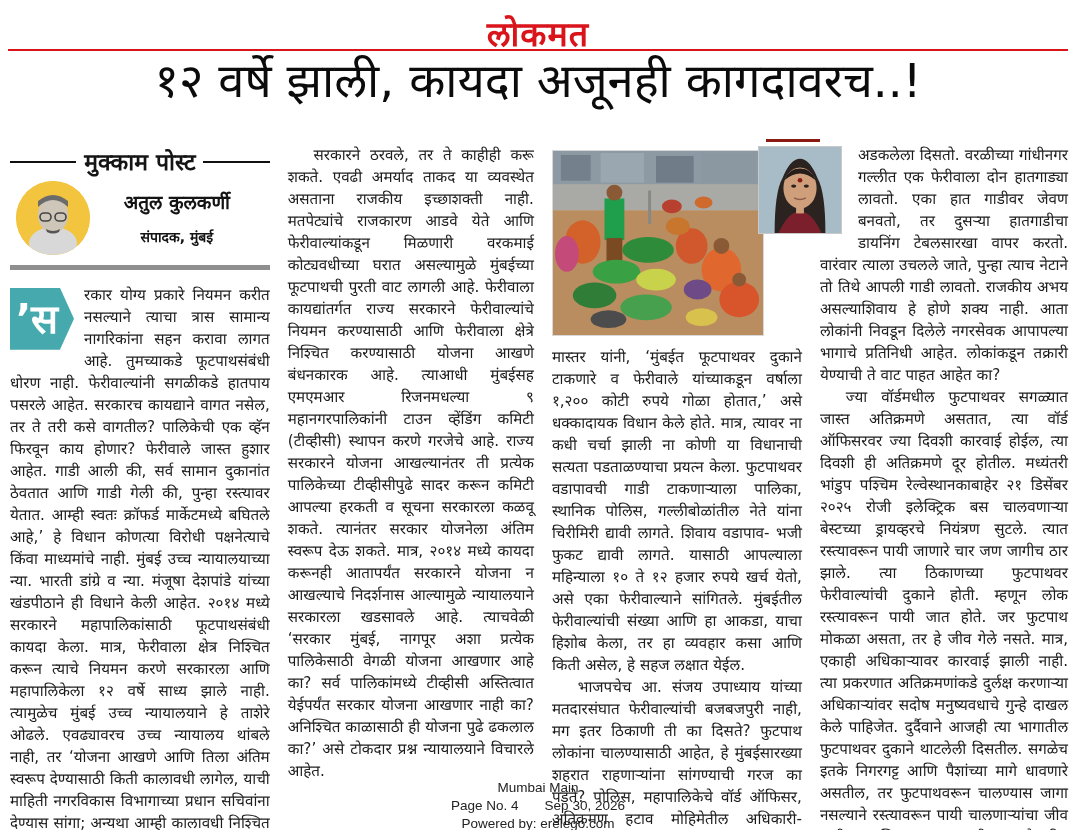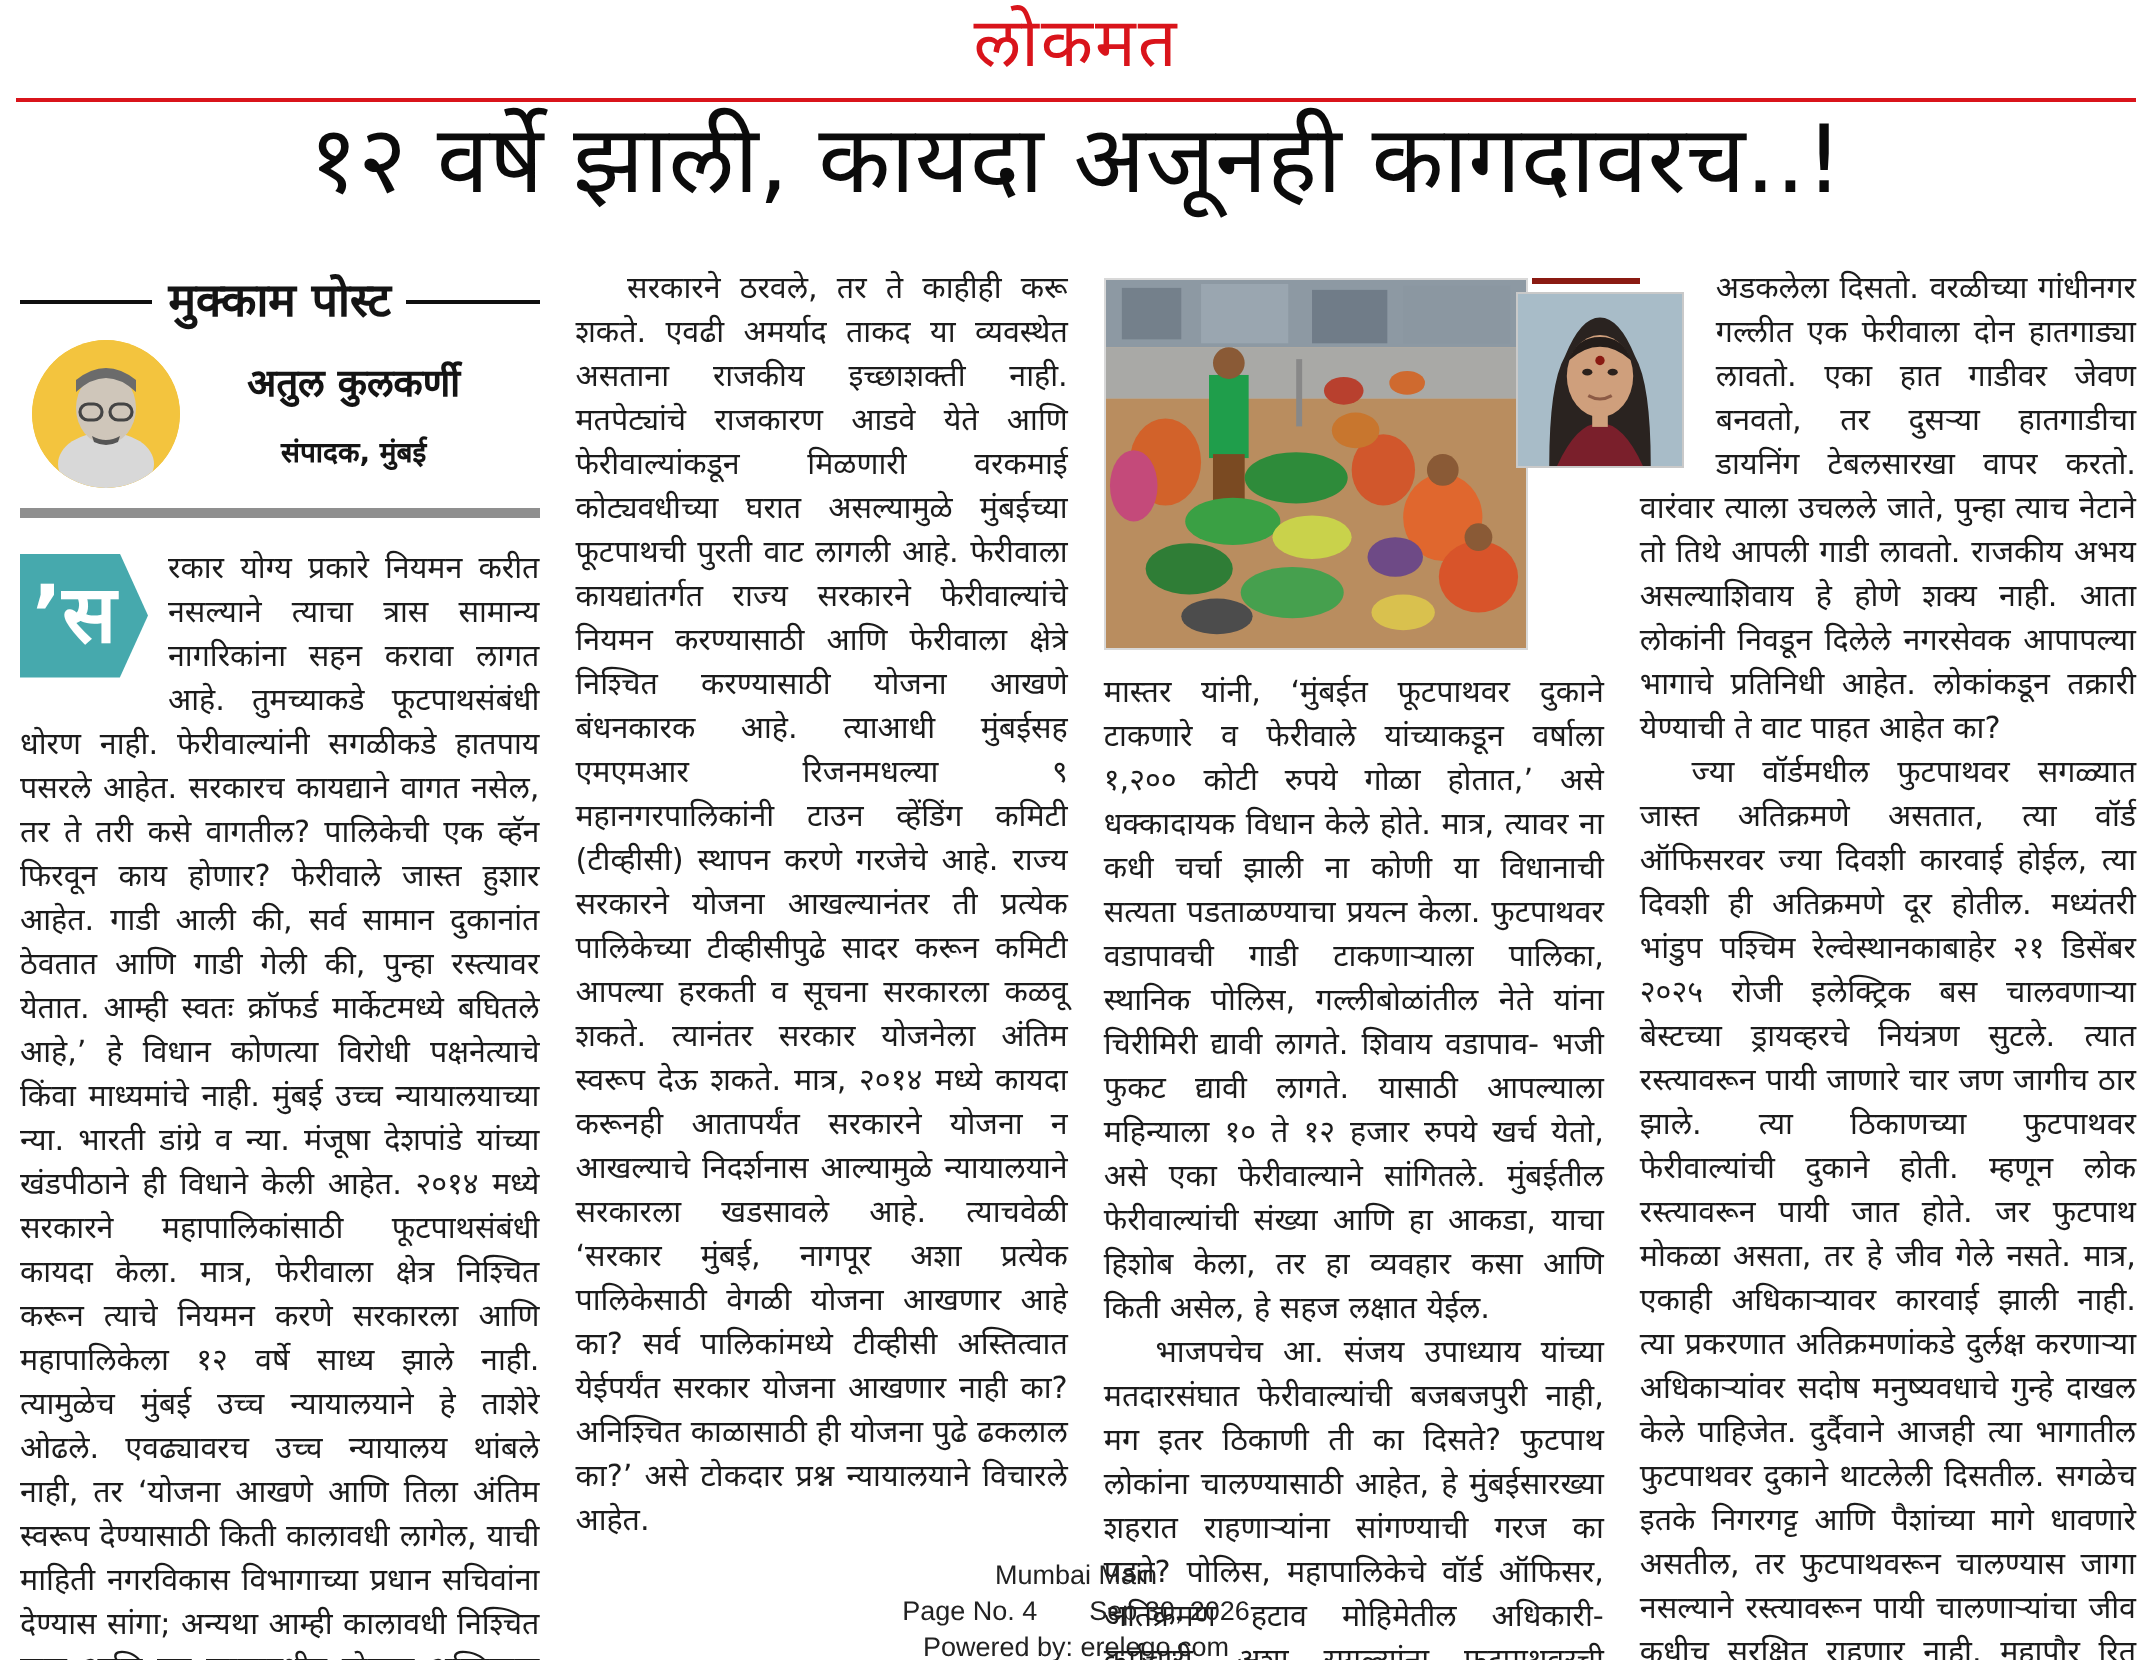--- a/index.html
+++ b/index.html
@@ -11,36 +11,37 @@
   html,body{background:#ffffff;}
   body{font-family:"DejaVu Sans",sans-serif;color:var(--ink);}
   .page{
     position:relative;width:1076px;height:830px;margin:0 auto;
     background:#fff;overflow:hidden;
   }
   
   .masthead{position:absolute;top:2px;left:0;right:0;text-align:center;}
   .logo{
     display:inline-block;color:var(--brand-red);
-    font-size:34px;font-weight:normal;letter-spacing:1px;
+    font-size:34px;font-weight:bold;letter-spacing:1px;
     line-height:1.2;
+    margin-top:12px;
   }
   .masthead-rule{
     position:absolute;top:49px;left:8px;right:8px;height:0;
     border-top:2px solid var(--brand-red);
   }
   
   .headline{
     position:absolute;top:55px;left:20px;right:20px;text-align:center;
     font-size:47px;font-weight:normal;color:#0b0b0b;line-height:1.1;
     white-space:nowrap;
   }
   
   .cols{
-    position:absolute;top:133px;left:10px;width:1058px;height:648px;
+    position:absolute;top:144px;left:10px;width:1058px;height:648px;
     display:flex;gap:18px;
   }
   .col{position:relative;}
   .col1{width:268px;}
   .col2{width:254px;}
   .col3{width:258px;}
   .col4{width:256px;}
   .body-text{
     font-size:15.2px;line-height:22px;text-align:justify;color:#1c1c1c;
   }

